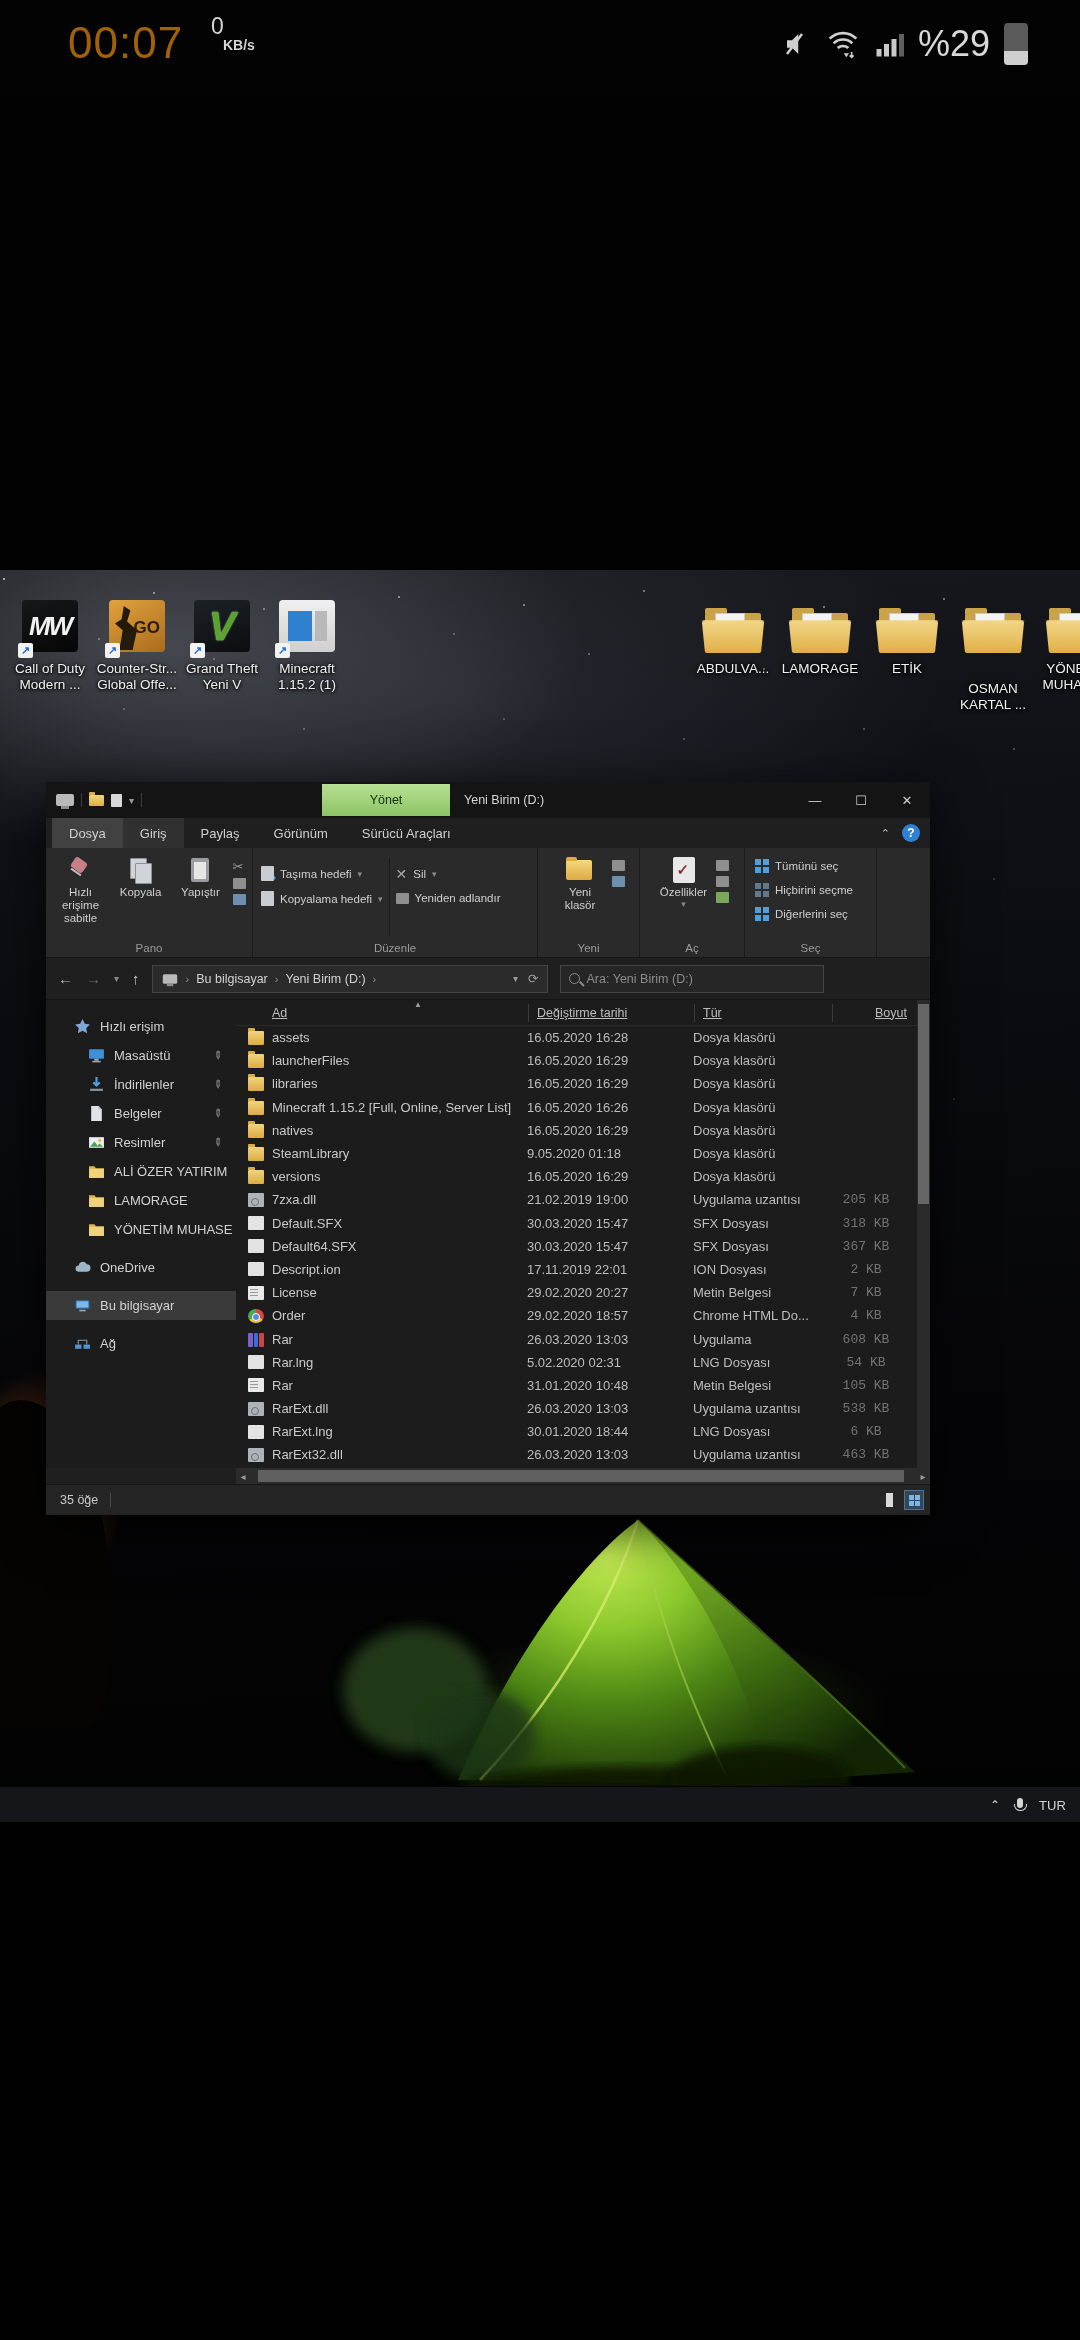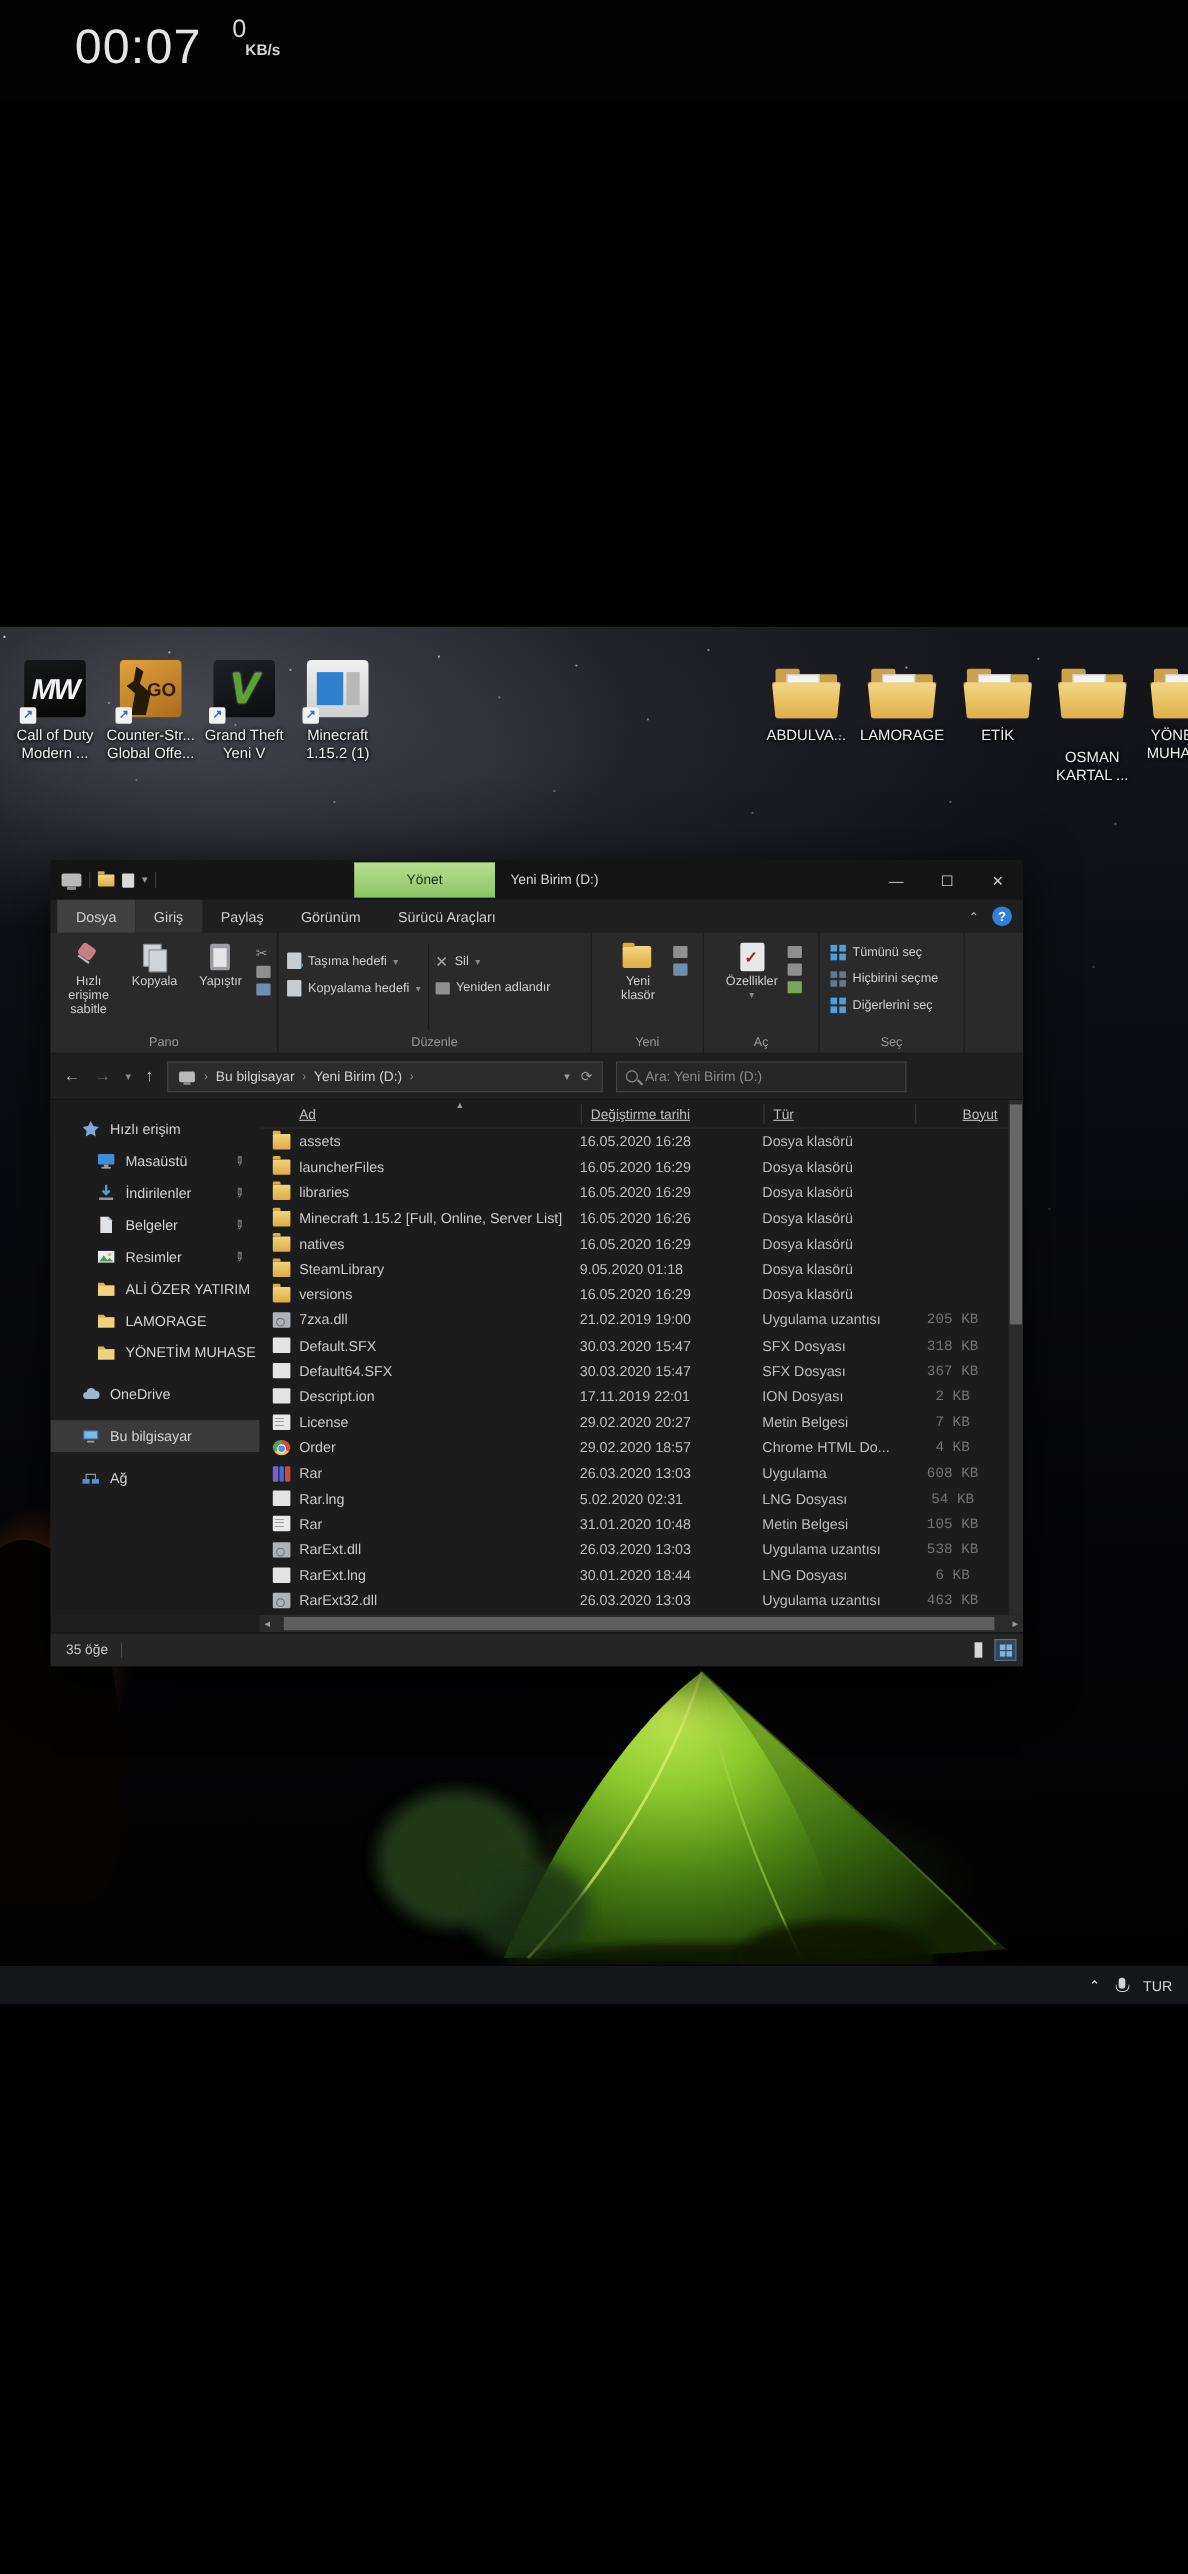--- a/index.html
+++ b/index.html
@@ -2,21 +2,21 @@
 <html><head>
 <meta charset="utf-8">
 <style>
   * { margin:0; padding:0; box-sizing:border-box; }
   html,body { background:#000; }
   body { font-family:"Liberation Sans", sans-serif; }
   .screen { position:relative; width:1080px; height:2340px; background:#000; overflow:hidden; }
 
   
   .pstatus { position:absolute; left:0; top:0; width:1080px; height:90px; background:#030303; color:#dcdcdc; }
-  .p-time { position:absolute; left:68px; top:18px; font-size:44px; font-weight:400; letter-spacing:1px; color:#e5e5e5; }
+  .p-time { position:absolute; left:68px; top:18px; font-size:44px; font-weight:400; letter-spacing:1px; color:#a16207; }
   .p-net { position:absolute; left:180px; top:14px; text-align:center; color:#d5d5d5; }
   .p-net .v { font-size:23px; line-height:24px; }
   .p-net .u { font-size:14px; font-weight:bold; line-height:15px;margin-left:43px; }
   .p-icons { position:absolute; right:52px; top:16px; height:56px; display:flex; align-items:center; gap:14px; }
   .p-batt-txt { font-size:36px; color:#d9d9d9; }
   .batt { position:relative; width:24px; height:42px; border-radius:4px; background:#5a5a5a; overflow:hidden; }
   .batt::before { content:""; position:absolute; left:0; bottom:0; width:100%; height:34%; background:#cfcfcf; }
   .batt::after { content:""; position:absolute; top:-4px; left:7px; width:10px; height:4px; background:#5a5a5a; border-radius:2px 2px 0 0; }
 
   
@@ -222,20 +222,41 @@
 </head>
 <body>
 
 <div class="screen">
 
   <div class="pstatus">
     <div class="p-time">00:07</div>
     <div class="p-net">
       <div class="v">0</div>
       <div class="u">KB/s</div>
+    </div>
+    <div class="p-icons">
+      <svg width="30" height="30" viewBox="0 0 24 24">
+        <polygon points="4,9 8,9 13,4 13,20 8,15 4,15" fill="#cfcfcf"></polygon>
+        <line x1="16" y1="4" x2="4" y2="20" stroke="#cfcfcf" stroke-width="2"></line>
+      </svg>
+      <svg width="34" height="32" viewBox="0 0 24 24">
+        <path d="M2 8 a14 14 0 0 1 20 0" stroke="#cfcfcf" stroke-width="2" fill="none"></path>
+        <path d="M5 11.5 a10 10 0 0 1 14 0" stroke="#cfcfcf" stroke-width="2" fill="none"></path>
+        <path d="M8 15 a6 6 0 0 1 8 0" stroke="#cfcfcf" stroke-width="2" fill="none"></path>
+        <path d="M12.5 19 l2 3 2-3z" fill="#cfcfcf"></path>
+        <path d="M18.5 18 l0 4 M17 20.5l1.5 1.5 1.5-1.5" stroke="#cfcfcf" stroke-width="1.2" fill="none"></path>
+      </svg>
+      <svg width="30" height="30" viewBox="0 0 24 24">
+        <rect x="2" y="16" width="4" height="6" fill="#c9c9c9"></rect>
+        <rect x="8" y="12" width="4" height="10" fill="#c9c9c9"></rect>
+        <rect x="14" y="8" width="4" height="14" fill="#c9c9c9"></rect>
+        <rect x="20" y="4" width="4" height="18" fill="#5f5f5f"></rect>
+      </svg>
+      <div class="p-batt-txt">%29</div>
+      <div class="batt"></div>
     </div>
   </div>
 
   <div class="top-black"></div>
 
   <div class="wall">
     <div class="stars"></div>
     <div class="glow-orange"></div>
     <div class="tree-sil"></div>
     <div class="ground-glow"></div>

